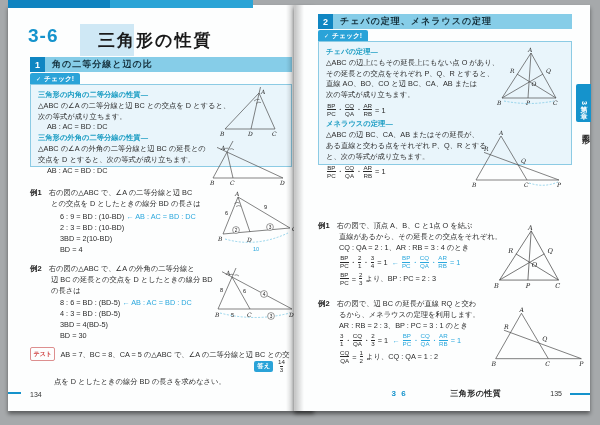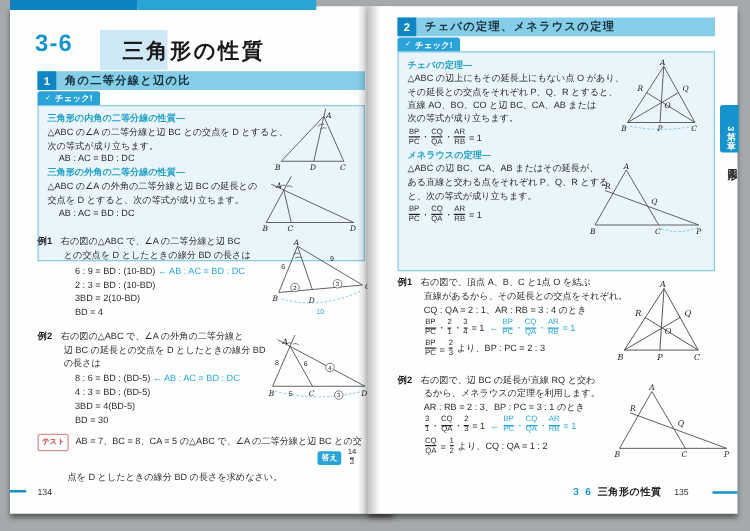--- a/index.html
+++ b/index.html
@@ -76,21 +76,21 @@
     <div class="abs secbar" style="left:22px;top:52px;width:262px;">
       <div class="secnum">1</div>
       <div class="sectitle">角の二等分線と辺の比</div>
     </div>
 
     <div class="abs chkbadge" style="left:22px;top:68px;">
       <span class="tick">✓</span>
       <span>チェック!</span>
     </div>
 
-    <div class="abs chkbox" style="left:22px;top:79px;width:262px;height:125px;">
+    <div class="abs chkbox" style="left:22px;top:79px;width:262px;height:83px;">
       <div class="prose teal">三角形の内角の二等分線の性質―</div>
       <div class="prose">△ABC の∠A の二等分線と辺 BC との交点を D とすると、</div>
       <div class="prose">次の等式が成り立ちます。</div>
       <div class="prose indent">AB : AC = BD : DC</div>
       <div class="prose teal">三角形の外角の二等分線の性質―</div>
       <div class="prose">△ABC の∠A の外角の二等分線と辺 BC の延長との</div>
       <div class="prose">交点を D とすると、次の等式が成り立ちます。</div>
       <div class="prose indent">AB : AC = BD : DC</div>
 
       <svg class="abs" style="left:186px;top:2px;" width="65" height="50" viewBox="0 0 65 50">
@@ -206,21 +206,21 @@
     <div class="abs secbar" style="left:24px;top:9px;width:254px;">
       <div class="secnum">2</div>
       <div class="sectitle">チェバの定理、メネラウスの定理</div>
     </div>
 
     <div class="abs chkbadge" style="left:24px;top:25px;">
       <span class="tick">✓</span>
       <span>チェック!</span>
     </div>
 
-    <div class="abs chkbox" style="left:24px;top:36px;width:254px;height:176px;">
+    <div class="abs chkbox" style="left:24px;top:36px;width:254px;height:124px;">
       <div class="prose teal">チェバの定理―</div>
       <div class="prose">△ABC の辺上にもその延長上にもない点 O があり、</div>
       <div class="prose">その延長との交点をそれぞれ P、Q、R とすると、</div>
       <div class="prose">直線 AO、BO、CO と辺 BC、CA、AB または</div>
       <div class="prose">次の等式が成り立ちます。</div>
       <div class="math indent"><span class="frac"><span class="num">BP</span><span class="den">PC</span></span><span>・</span><span class="frac"><span class="num">CQ</span><span class="den">QA</span></span><span>・</span><span class="frac"><span class="num">AR</span><span class="den">RB</span></span><span> = 1</span></div>
       <div class="prose teal">メネラウスの定理―</div>
       <div class="prose">△ABC の辺 BC、CA、AB またはその延長が、</div>
       <div class="prose">ある直線と交わる点をそれぞれ P、Q、R とする</div>
       <div class="prose">と、次の等式が成り立ちます。</div>
@@ -302,21 +302,21 @@
         <line x1="5" y1="52" x2="88" y2="52"></line>
       <line x1="13" y1="24.4" x2="88" y2="52"></line>
       <text x="28" y="7">A</text>
       <text x="13" y="23">R</text>
       <text x="50" y="35">Q</text>
       <text x="1" y="59">B</text>
       <text x="53" y="59">C</text>
       <text x="86" y="59">P</text>
     </svg>
 
-    <div class="abs footR" style="right:39px;bottom:12px;">
+    <div class="abs footR" style="right:28px;bottom:12px;gap:39px;">
       <span class="footsec">3 6</span>
       <span class="foottitle">三角形の性質</span>
       <span class="footpage">135</span>
     </div>
     <div class="abs rule" style="right:0;bottom:16px;width:20px;"></div>
   </div>
 
   <div class="gutter"></div>
 
   <div class="abs sidetab" style="left:576px;top:84px;">第3章</div>

